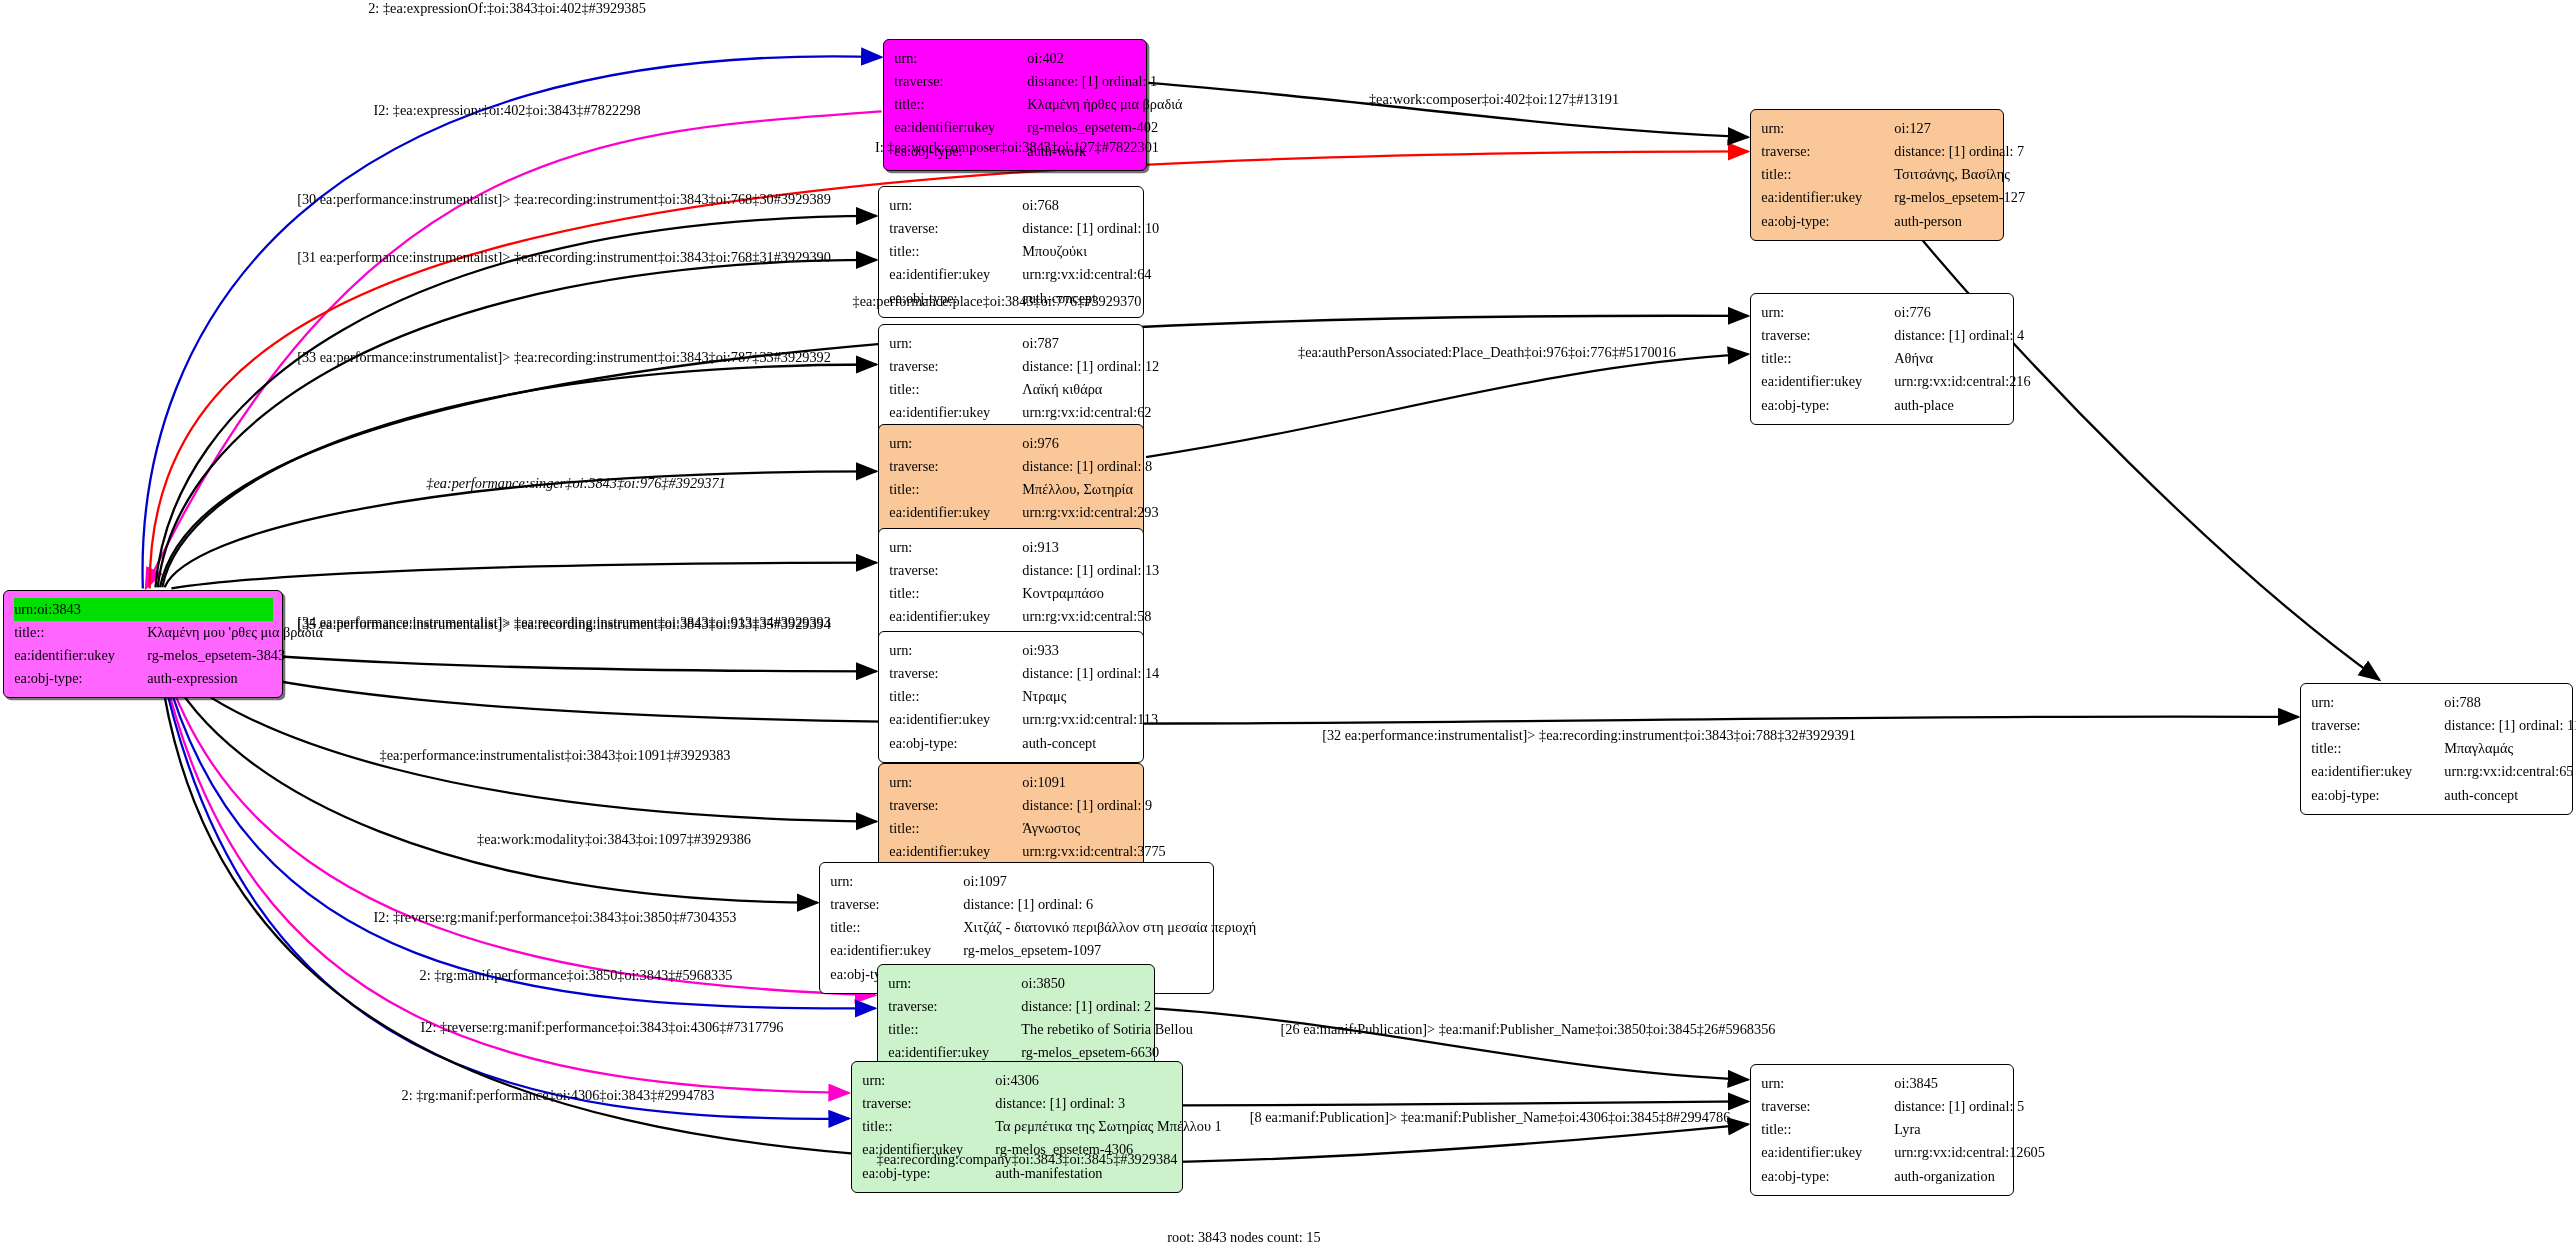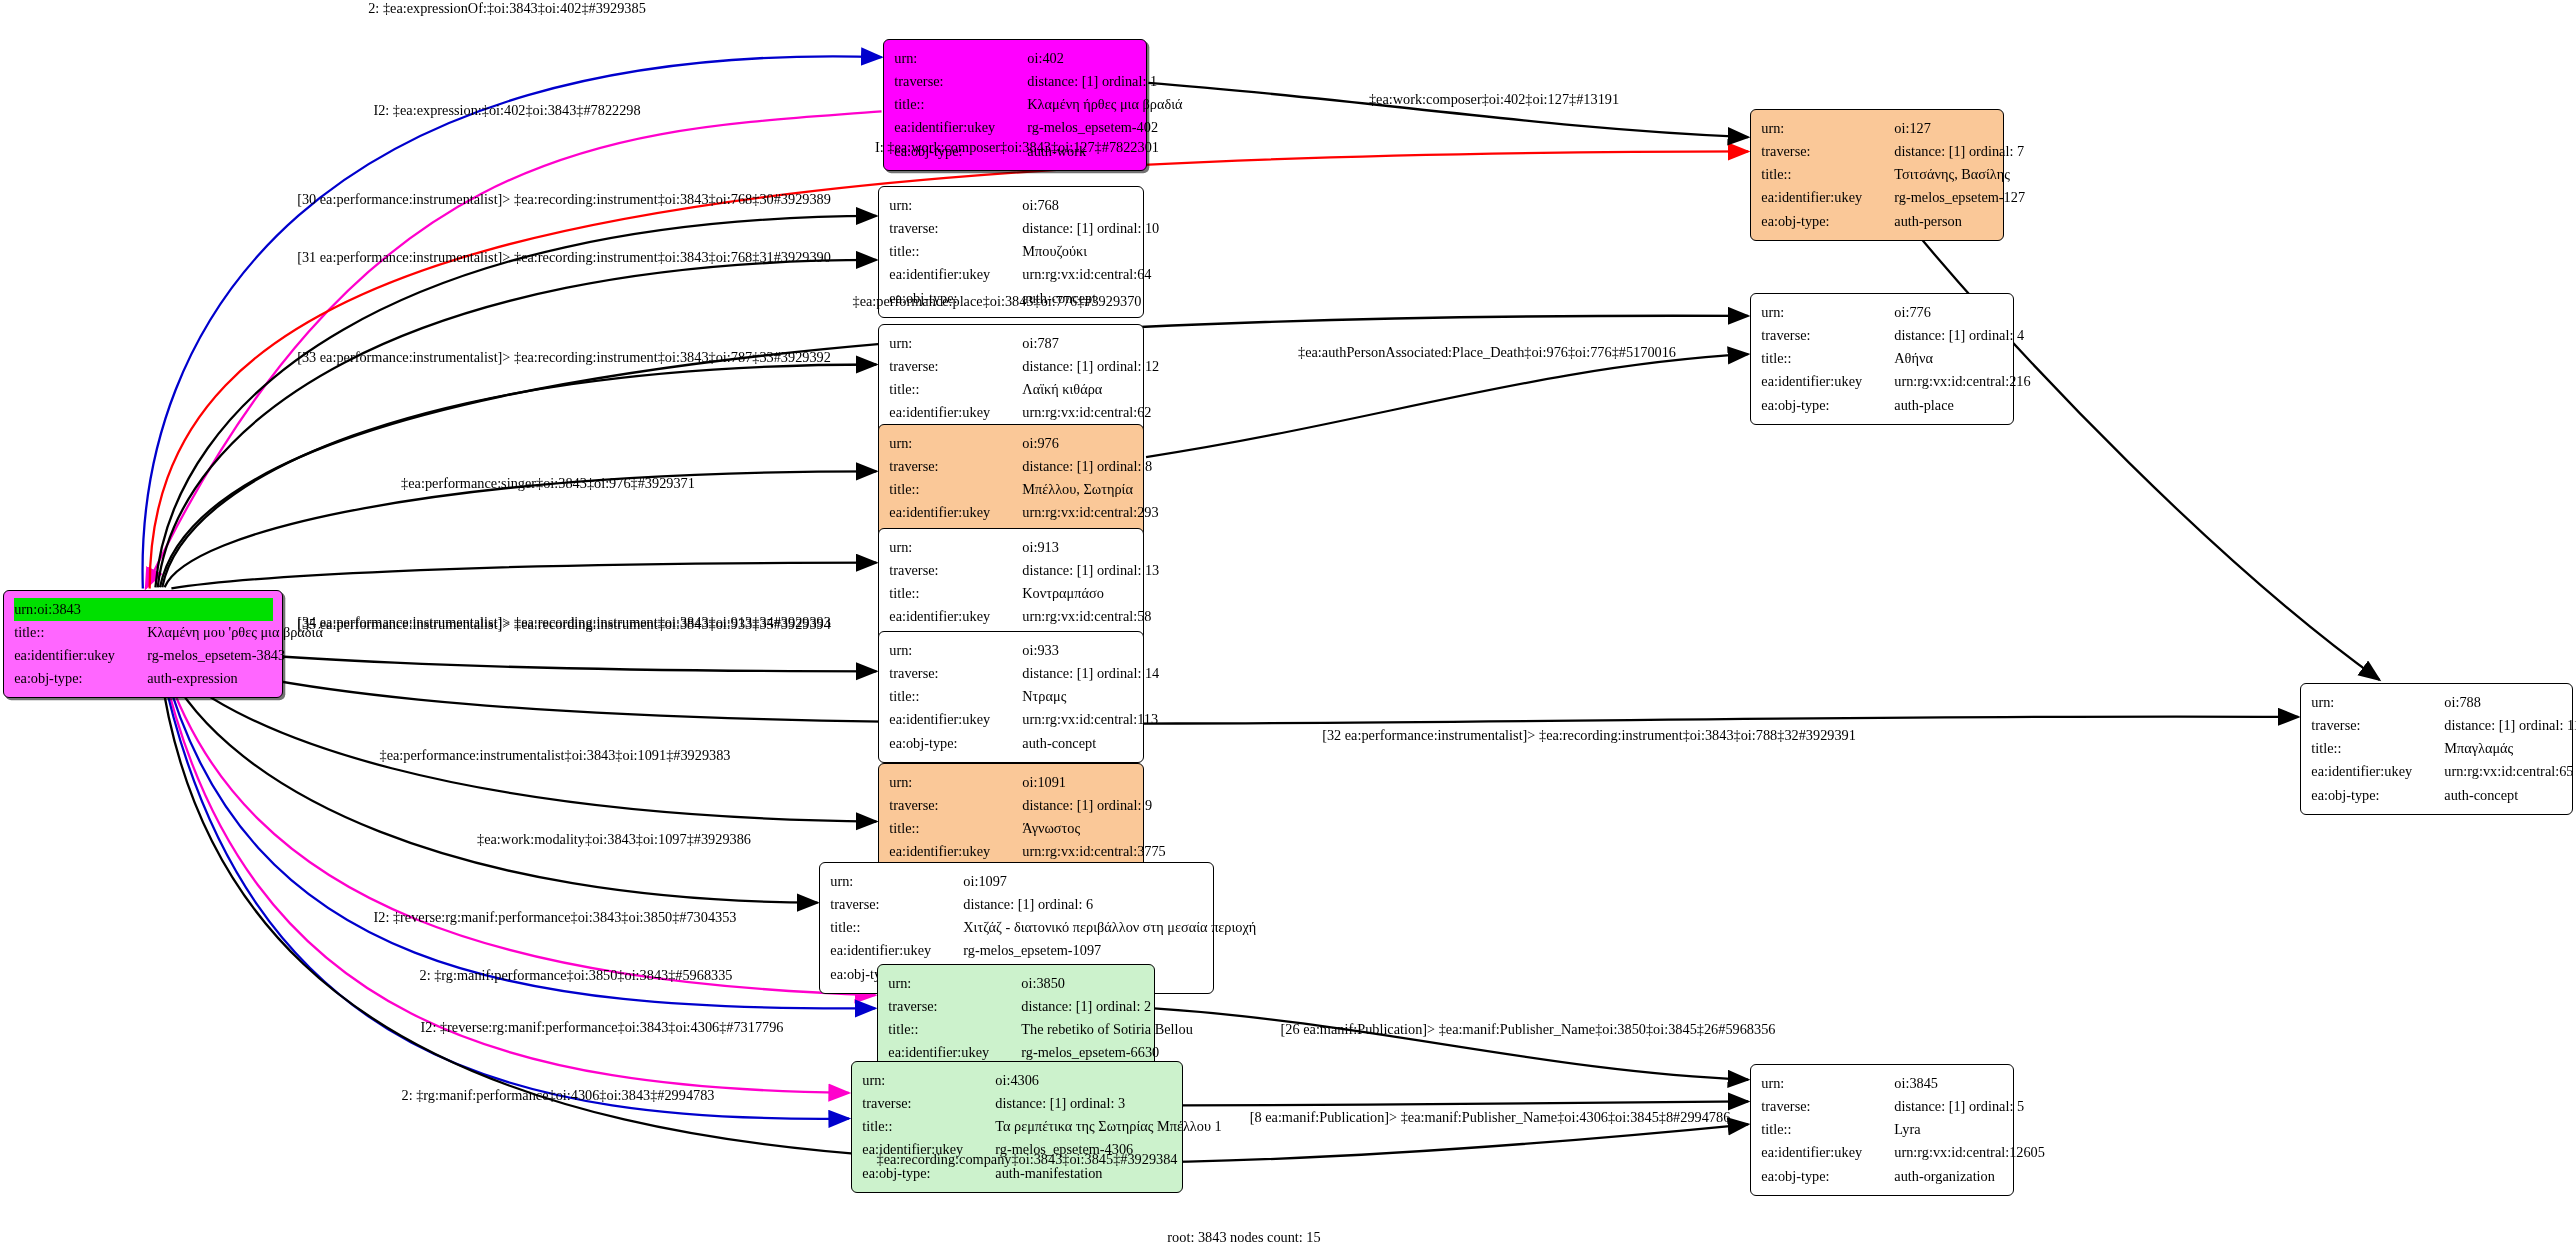--- a/index.html
+++ b/index.html
@@ -414,21 +414,21 @@
   <div id="label-layer">
       <div class="elabel" style="left: 507px; top: 8px;">2: ‡ea:expressionOf:‡oi:3843‡oi:402‡#3929385</div>
       <div class="elabel" style="left: 507px; top: 110px;">I2: ‡ea:expression:‡oi:402‡oi:3843‡#7822298</div>
       <div class="elabel" style="left: 1017px; top: 147px;">I: ‡ea:work:composer‡oi:3843‡oi:127‡#7822301</div>
       <div class="elabel" style="left: 1494px; top: 99px;">‡ea:work:composer‡oi:402‡oi:127‡#13191</div>
       <div class="elabel" style="left: 564px; top: 199px;">[30 ea:performance:instrumentalist]&gt; ‡ea:recording:instrument‡oi:3843‡oi:768‡30#3929389</div>
       <div class="elabel" style="left: 564px; top: 257px;">[31 ea:performance:instrumentalist]&gt; ‡ea:recording:instrument‡oi:3843‡oi:768‡31#3929390</div>
       <div class="elabel" style="left: 997px; top: 301px;">‡ea:performance:place‡oi:3843‡oi:776‡#3929370</div>
       <div class="elabel" style="left: 564px; top: 357px;">[33 ea:performance:instrumentalist]&gt; ‡ea:recording:instrument‡oi:3843‡oi:787‡33#3929392</div>
       <div class="elabel" style="left: 1487px; top: 352px;">‡ea:authPersonAssociated:Place_Death‡oi:976‡oi:776‡#5170016</div>
-      <div class="elabel" style="left: 548px; top: 483px;">‡ea:performance:singer‡oi:3843‡oi:976‡#3929371</div>
+      <div class="elabel" style="left: 576px; top: 483px; font-style: italic;">‡ea:performance:singer‡oi:3843‡oi:976‡#3929371</div>
       <div class="elabel" style="left: 564px; top: 622px;">[34 ea:performance:instrumentalist]&gt; ‡ea:recording:instrument‡oi:3843‡oi:913‡34#3929393</div>
       <div class="elabel" style="left: 564px; top: 624px;">[35 ea:performance:instrumentalist]&gt; ‡ea:recording:instrument‡oi:3843‡oi:933‡35#3929394</div>
       <div class="elabel" style="left: 1589px; top: 735px;">[32 ea:performance:instrumentalist]&gt; ‡ea:recording:instrument‡oi:3843‡oi:788‡32#3929391</div>
       <div class="elabel" style="left: 555px; top: 755px;">‡ea:performance:instrumentalist‡oi:3843‡oi:1091‡#3929383</div>
       <div class="elabel" style="left: 614px; top: 839px;">‡ea:work:modality‡oi:3843‡oi:1097‡#3929386</div>
       <div class="elabel" style="left: 555px; top: 917px;">I2: ‡reverse:rg:manif:performance‡oi:3843‡oi:3850‡#7304353</div>
       <div class="elabel" style="left: 576px; top: 975px;">2: ‡rg:manif:performance‡oi:3850‡oi:3843‡#5968335</div>
       <div class="elabel" style="left: 557px; top: 1027px; margin-left: 45px;">I2: ‡reverse:rg:manif:performance‡oi:3843‡oi:4306‡#7317796</div>
       <div class="elabel" style="left: 1528px; top: 1029px;">[26 ea:manif:Publication]&gt; ‡ea:manif:Publisher_Name‡oi:3850‡oi:3845‡26#5968356</div>
       <div class="elabel" style="left: 558px; top: 1095px;">2: ‡rg:manif:performance‡oi:4306‡oi:3843‡#2994783</div>

